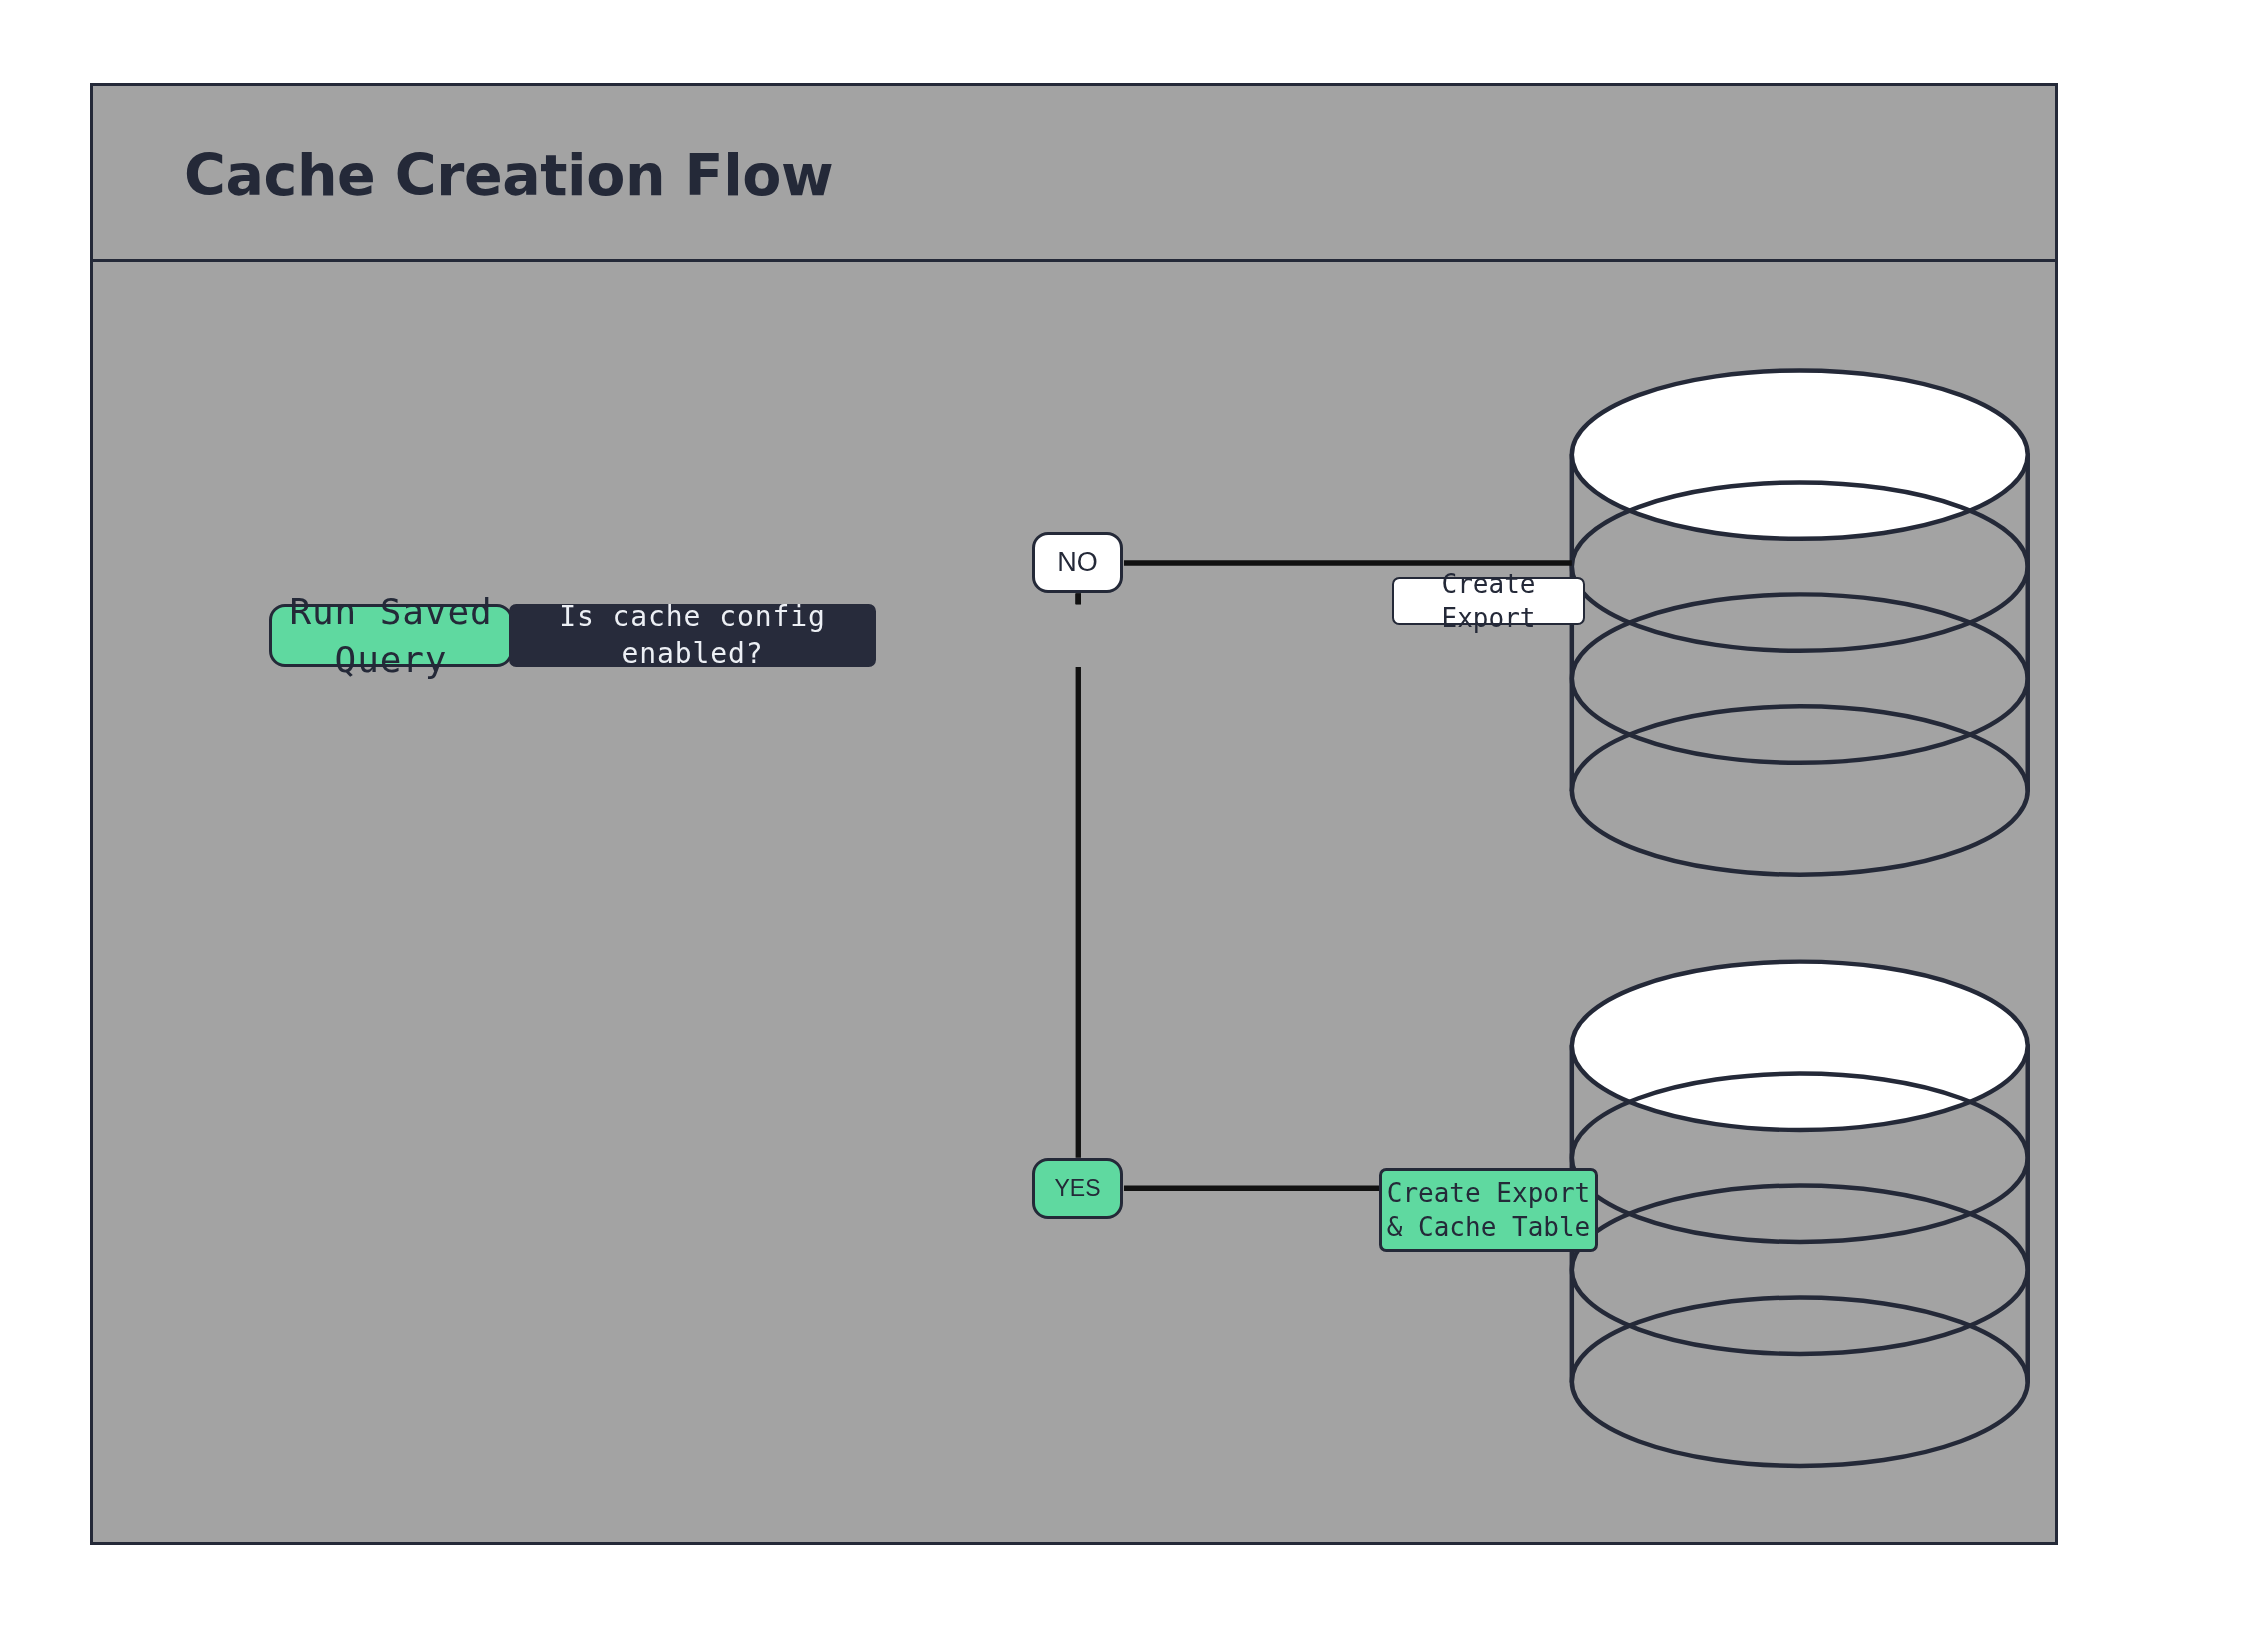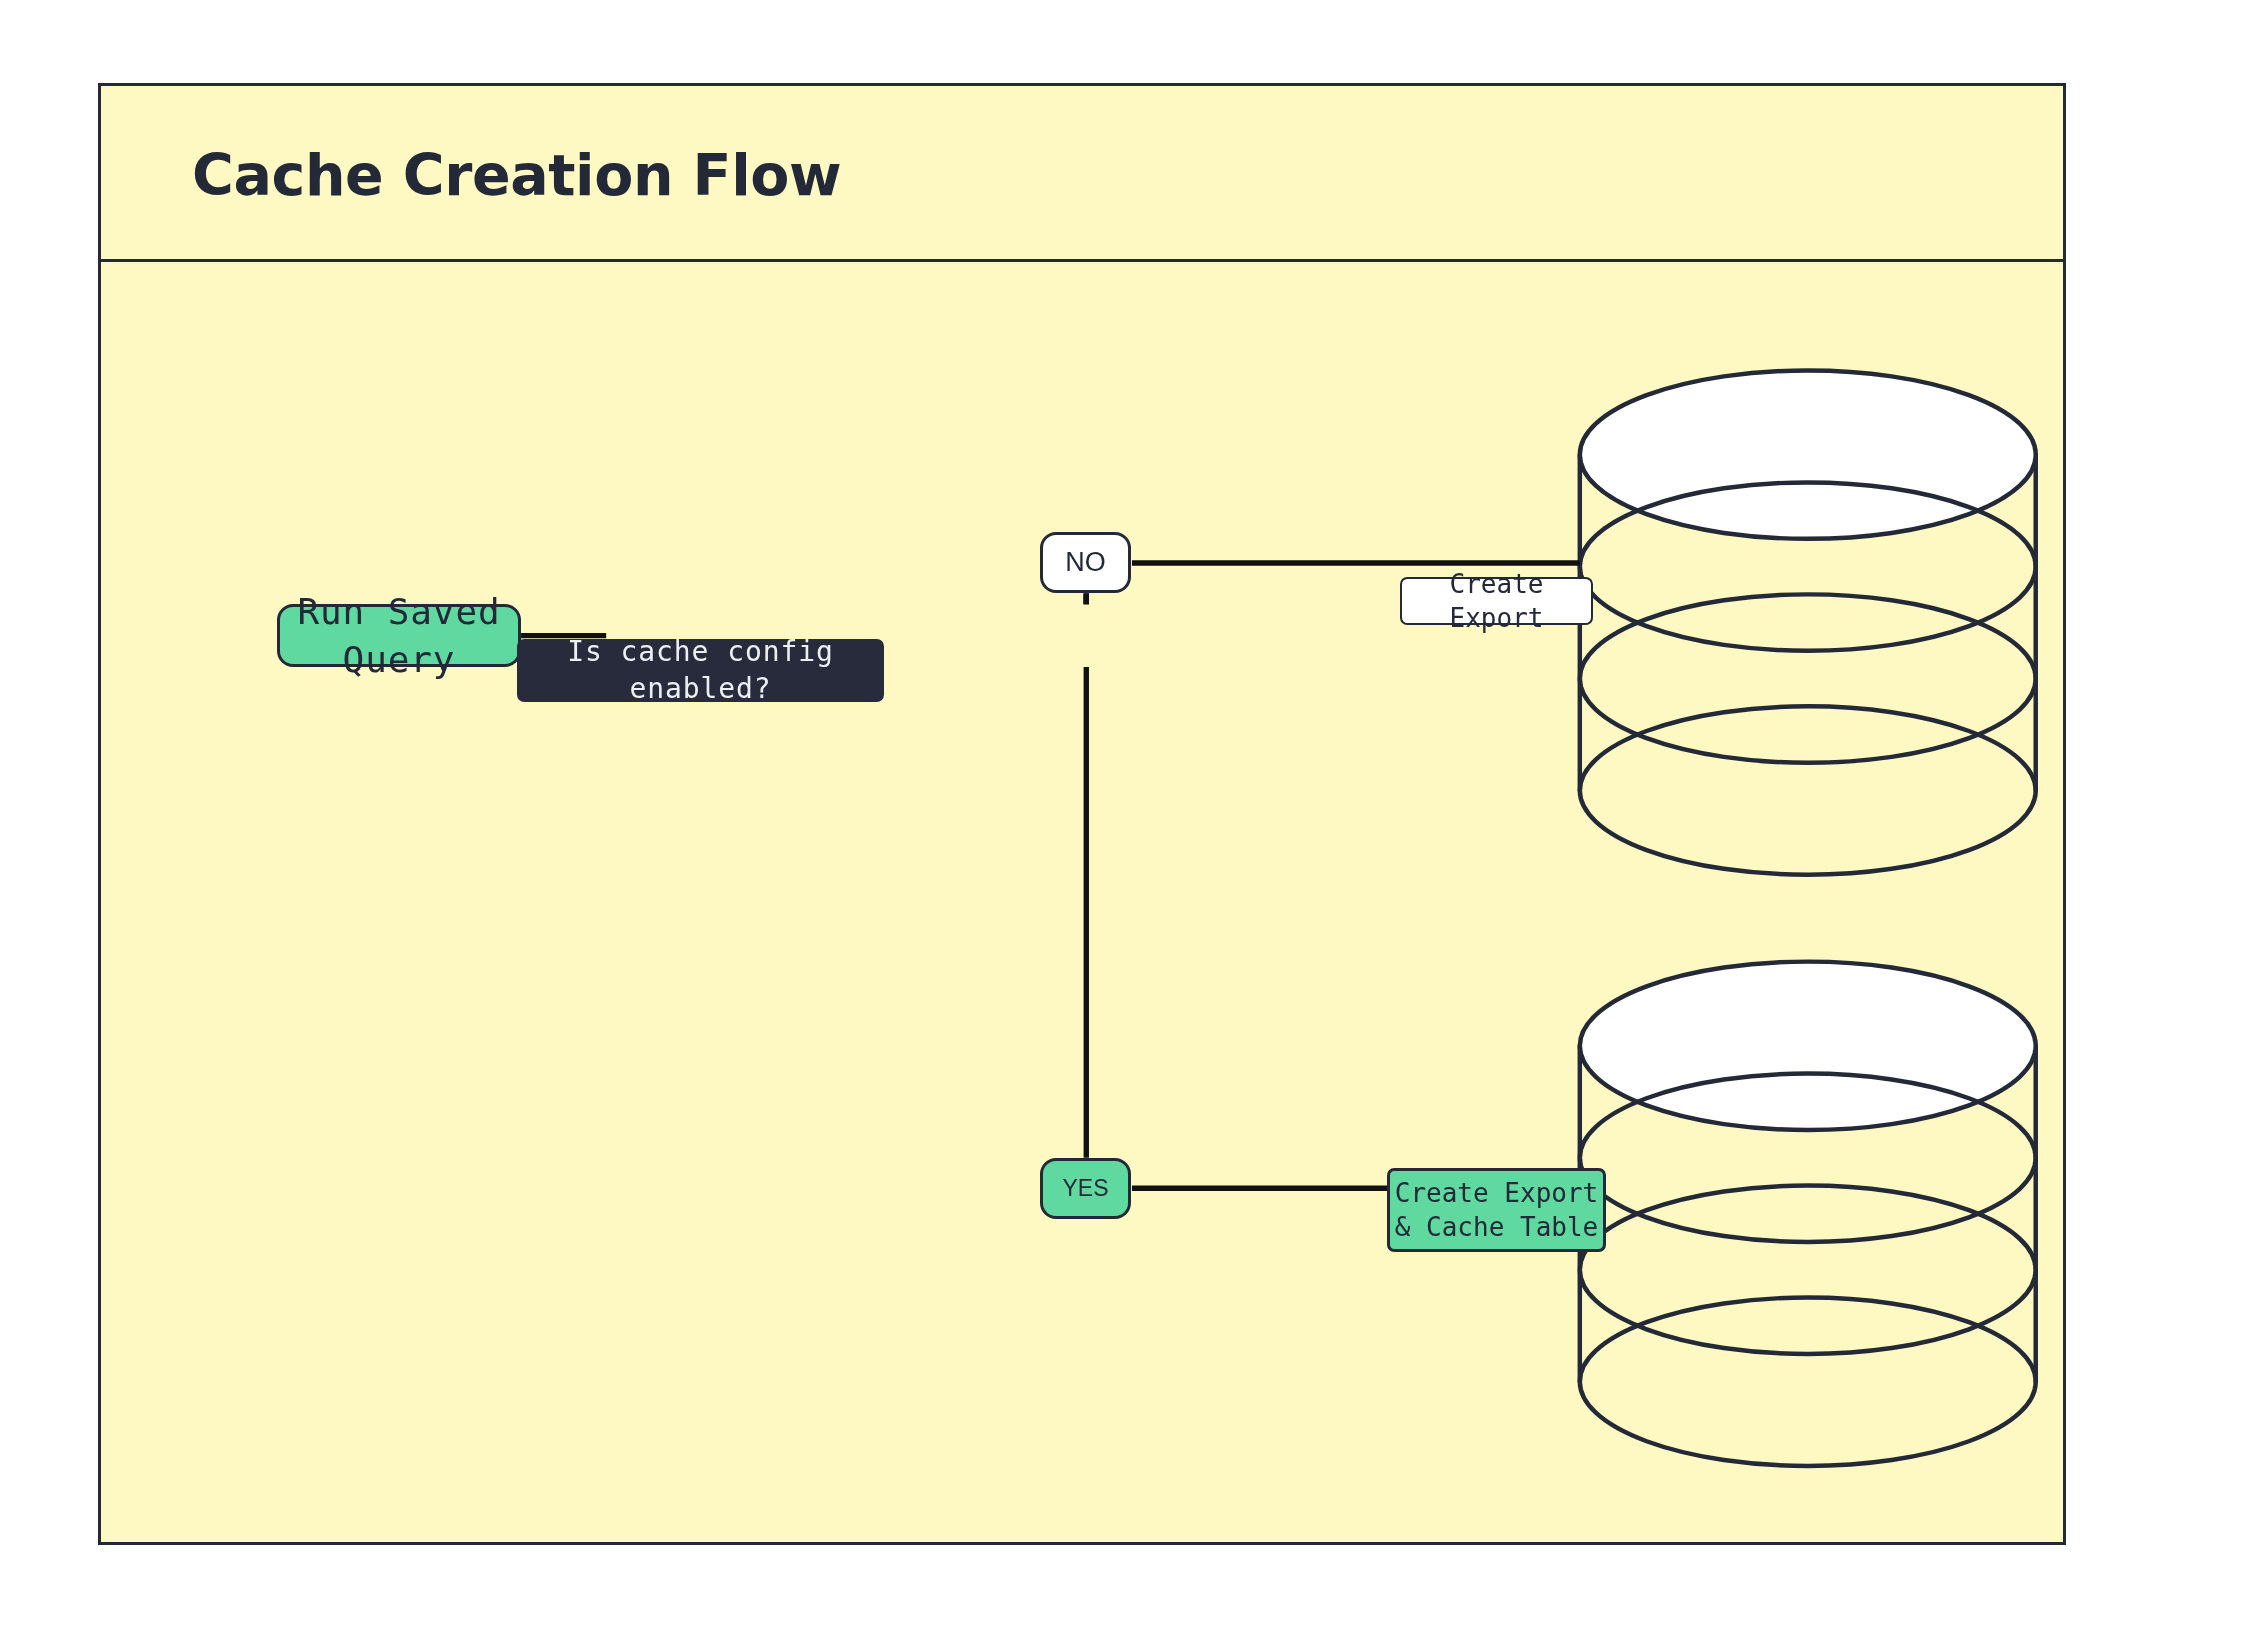--- a/index.html
+++ b/index.html
@@ -15,27 +15,27 @@
     overflow: hidden;
   }
   #stage {
     position: absolute;
     inset: 0;
     width: 2268px;
     height: 1626px;
   }
   .diagram-frame {
     position: absolute;
-    left: 98px;
+    left: 90px;
     top: 83px;
     width: 1968px;
     height: 1462px;
     border: 3.6px solid #242938;
     box-sizing: border-box;
-    background: #fef9c3;
+    background: #a3a3a3;
   }
   .title-band {
     position: absolute;
     left: 0;
     top: 0;
     width: 100%;
     height: 176px;
     border-bottom: 3.6px solid #242938;
     box-sizing: border-box;
   }
@@ -81,21 +81,20 @@
     line-height: 1.32;
   }
   .node.green {
     background: #5FD9A0;
     color: #242938;
   }
   .node.dark {
     background: #272B3B;
     color: #ECEFF4;
     border-color: #272B3B;
-    margin-top: 35px;
   }
   .node.white {
     background: #ffffff;
     color: #242938;
   }
   .node.sans {
     font-family: "Liberation Sans", sans-serif;
     font-weight: 400;
   }
 

